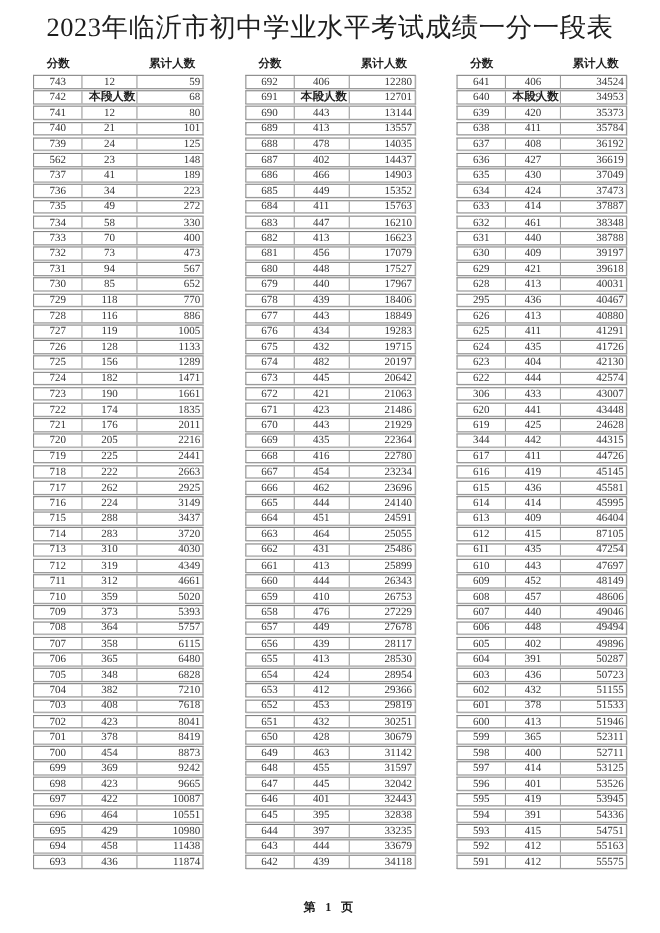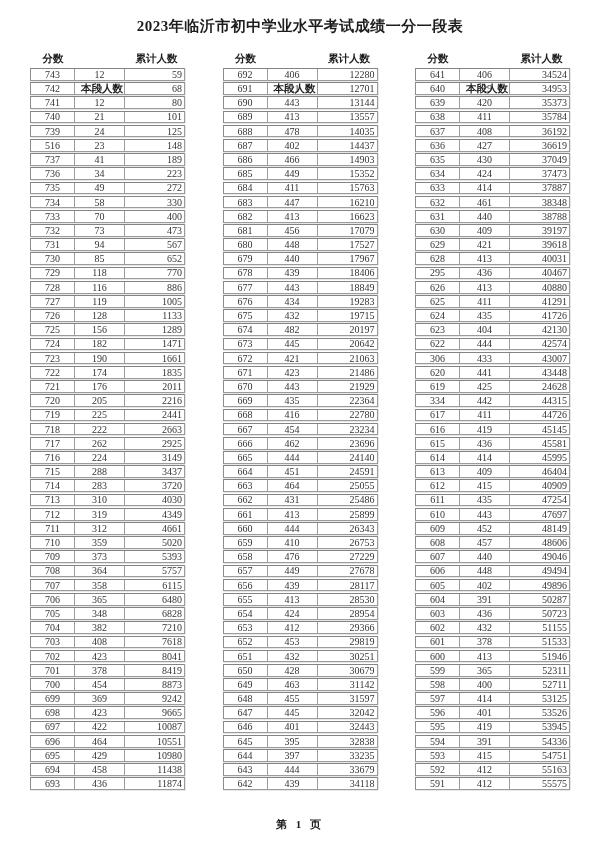--- a/index.html
+++ b/index.html
@@ -1,20 +1,20 @@
 <!DOCTYPE html>
 <html><head>
 <meta charset="utf-8">
 <style>
   * { margin:0; padding:0; box-sizing:border-box; }
   html,body { width:600px; height:848px; background:#ffffff; overflow:hidden;
     font-family:"Liberation Serif","DejaVu Serif",serif; }
   .page { position:relative; width:600px; height:848px; background:#fff; }
-  .title { padding-top:15px; text-align:center; font-size:15px; line-height:22px;
-    font-weight:bold; color:#1d1d1d; letter-spacing:0.5px; }
+  .title { padding-top:15px; text-align:center; font-size:24px; line-height:22px;
+    font-weight:normal; color:#1d1d1d; letter-spacing:0.5px; }
   .tables { display:flex; justify-content:space-between; padding:0 30px; margin-top:16px; }
   .group { width:155px; }
   .ghead { display:flex; height:12px; margin-bottom:3px; font-size:10.5px;
     font-weight:bold; color:#1d1d1d; line-height:12px; }
   .ghead .h { display:block; text-align:center; }
   .ghead .h1 { width:46px; }
   .ghead .h2 { width:52px;margin-top:30px; }
   .ghead .h3 { width:57px; }
   .row { display:flex; height:12.7px; margin-bottom:1.5px; background:#fff;
     border:1.6px solid #9b9b9b; border-top-color:#848484; border-left-color:#8d8d8d;
@@ -58,21 +58,21 @@
           <span class="cell score">740</span>
           <span class="cell count">21</span>
           <span class="cell cum">101</span>
         </div>
         <div class="row">
           <span class="cell score">739</span>
           <span class="cell count">24</span>
           <span class="cell cum">125</span>
         </div>
         <div class="row">
-          <span class="cell score">516</span>
+          <span class="cell score">562</span>
           <span class="cell count">23</span>
           <span class="cell cum">148</span>
         </div>
         <div class="row">
           <span class="cell score">737</span>
           <span class="cell count">41</span>
           <span class="cell cum">189</span>
         </div>
         <div class="row">
           <span class="cell score">736</span>
@@ -672,21 +672,21 @@
           <span class="cell score">620</span>
           <span class="cell count">441</span>
           <span class="cell cum">43448</span>
         </div>
         <div class="row">
           <span class="cell score">619</span>
           <span class="cell count">425</span>
           <span class="cell cum">24628</span>
         </div>
         <div class="row">
-          <span class="cell score">334</span>
+          <span class="cell score">344</span>
           <span class="cell count">442</span>
           <span class="cell cum">44315</span>
         </div>
         <div class="row">
           <span class="cell score">617</span>
           <span class="cell count">411</span>
           <span class="cell cum">44726</span>
         </div>
         <div class="row">
           <span class="cell score">616</span>
@@ -704,21 +704,21 @@
           <span class="cell cum">45995</span>
         </div>
         <div class="row">
           <span class="cell score">613</span>
           <span class="cell count">409</span>
           <span class="cell cum">46404</span>
         </div>
         <div class="row">
           <span class="cell score">612</span>
           <span class="cell count">415</span>
-          <span class="cell cum">40909</span>
+          <span class="cell cum">87105</span>
         </div>
         <div class="row">
           <span class="cell score">611</span>
           <span class="cell count">435</span>
           <span class="cell cum">47254</span>
         </div>
         <div class="row">
           <span class="cell score">610</span>
           <span class="cell count">443</span>
           <span class="cell cum">47697</span>

